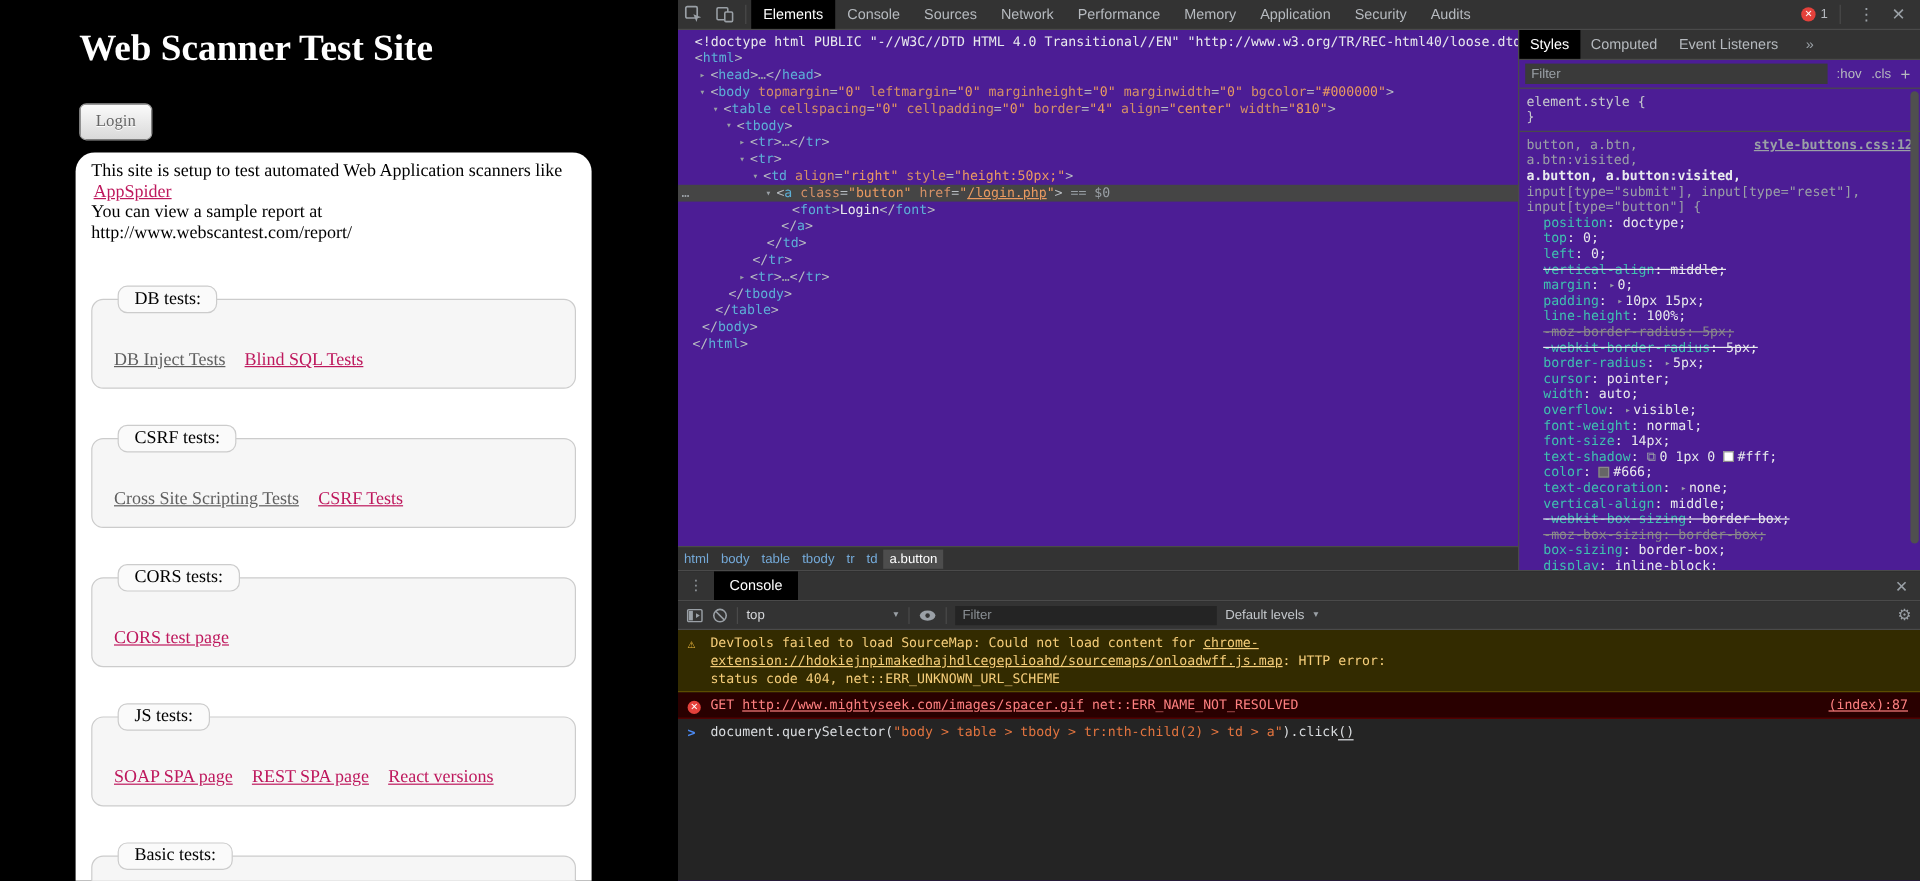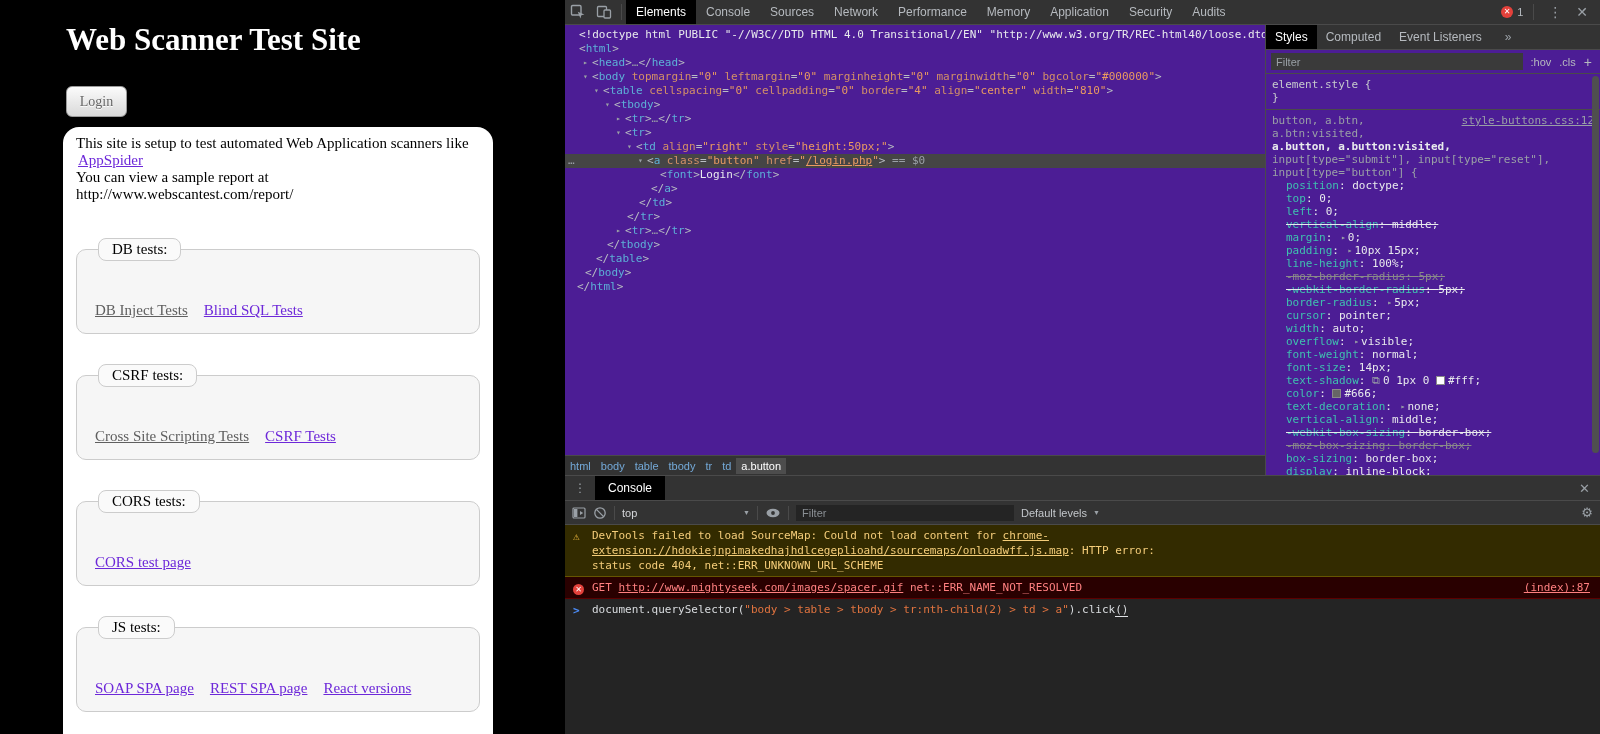--- a/index.html
+++ b/index.html
@@ -9,28 +9,28 @@
   
   #site { position:relative; width:565px; height:734px; background:#000; font-family:"Liberation Serif",serif; flex:0 0 565px; }
   .site-title { position:absolute; left:66px; top:22px; font-size:31px; font-weight:bold; color:#fff; }
   .login-btn { position:absolute; left:66px; top:86px; width:61px; height:31px;
     background:linear-gradient(#fbfbfb,#d9d9d9); border:1px solid #9a9a9a; border-radius:6px;
     color:#666; font-size:14px; font-family:"Liberation Serif",serif; text-shadow:0 1px 0 #fff; cursor:pointer; }
   .card { position:absolute; left:63px; top:127px; width:430px; height:650px; background:#fff; border-radius:16px; padding:8px 13px; }
   .intro { font-size:15px; line-height:17px; color:#000; }
   .intro a { margin-left:2px; }
   #site a { text-decoration:underline; cursor:pointer; }
-  #site a.fresh { color:#6d28d9; }
+  #site a.fresh { color:#be185d; }
   #site a.visited { color:#5f5f5f; }
   .fieldset { position:relative; border:1px solid #ccc; background:#f6f6f6; border-radius:10px;
     padding:39px 18px 14px; margin-top:41px; }
   .fieldset:first-of-type { margin-top:46px; }
   .legend { position:absolute; top:-12px; left:21px; background:#fafafa; border:1px solid #ccc;
     border-radius:8px; padding:2px 13px; font-size:15px; color:#000; }
-  .linkrow { font-size:15px; margin-top:13px; }
+  .linkrow { font-size:15px; margin-top:3px; }
   .linkrow:first-of-type { margin-top:0; }
   .linkrow a { margin-right:16px; }
 
   
   #devtools { width:1035px; height:734px; background:#4c1d95; color:#e8eaed; display:flex; flex-direction:column; }
   .topbar { height:25px; flex:0 0 25px; background:#333; border-bottom:1px solid #4a4a4a; display:flex; align-items:center; }
   .tb-icon { width:26px; text-align:center; display:flex; justify-content:center; align-items:center; height:24px; cursor:pointer; }
   .tb-sep { width:1px; height:16px; background:#4a4a4a; margin:0 4px; }
   .dt-tab { padding:0 10px; height:24px; line-height:24px; font-size:12px; color:#b6babf; cursor:pointer; white-space:nowrap; }
   .dt-tab.active { background:#000; color:#fff; }
@@ -64,21 +64,21 @@
   .sb-filter input::placeholder { color:#9aa0a6; }
   .pseudo-btn { color:#b6babf; font-size:11px; cursor:pointer; }
   .plus-btn { color:#b6babf; font-size:14px; cursor:pointer; padding-right:3px; }
   .sb-scroll { flex:1; font-family:"DejaVu Sans Mono",monospace; font-size:11px; line-height:13px; overflow:hidden; position:relative; }
   .sb-scrollbar { position:absolute; right:1px; top:2px; width:7px; height:96%; }
   .sb-thumb { width:7px; height:98%; background:#4f4f4f; border-radius:4px; }
   .elstyle { padding:4px 6px 5px; border-bottom:1px solid #4a4a4a; color:#c6cacd; }
   .rule { padding:4px 6px; }
   .sel-line { color:#9aa0a6; }
   .sel-line.matched { color:#e8eaed; font-weight:bold; }
-  .css-link { float:right; color:#9aa0a6; text-decoration:underline; cursor:pointer; font-weight:normal; }
+  .css-link { float:right; color:#9aa0a6; text-decoration:underline; cursor:pointer; font-weight:bold; }
   .prop { padding-left:14px; white-space:pre; }
   .pn { color:#3fc1b0; } .pv { color:#e8eaed; }
   .prop.dim .pn, .prop.dim .pv, .prop.dim .decl { color:#8a8a8a; }
   .prop.struck .decl { text-decoration:line-through; }
   .exp { color:#9aa0a6; font-size:8px; padding:0 2px; vertical-align:1px; }
   .swatch { display:inline-block; width:9px; height:9px; border:1px solid #8a8a8a; vertical-align:-1px; margin-right:3px; }
   .shadow-ic { color:#9aa0a6; margin-right:3px; }
 
   .consoleDrawer { flex:1; border-top:1px solid #4a4a4a; background:#242424; display:flex; flex-direction:column; overflow:hidden; }
   .c-header { height:25px; flex:0 0 25px; background:#333; border-bottom:1px solid #4a4a4a; display:flex; align-items:center; }

